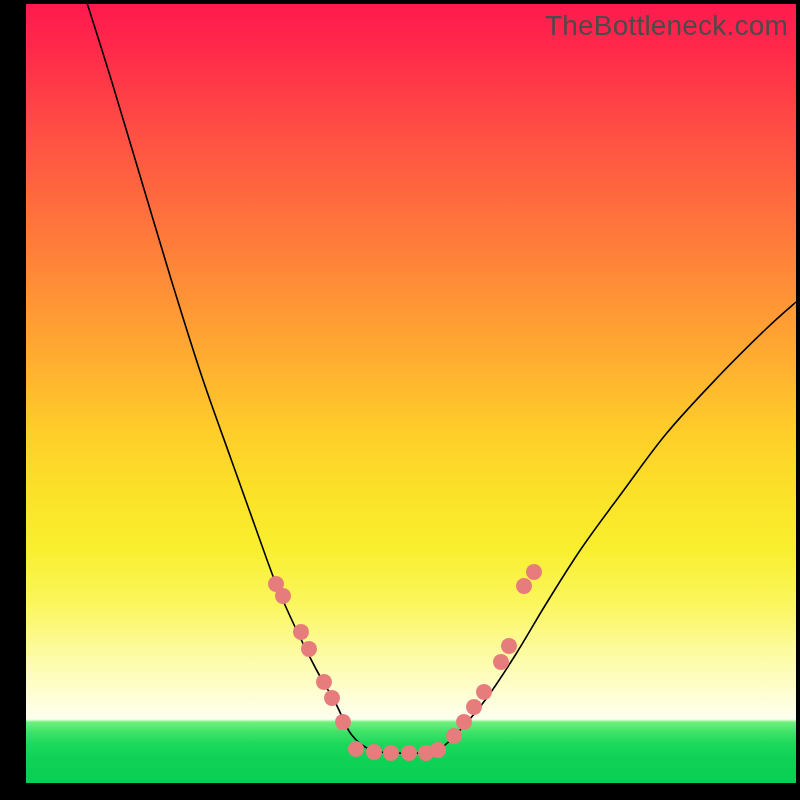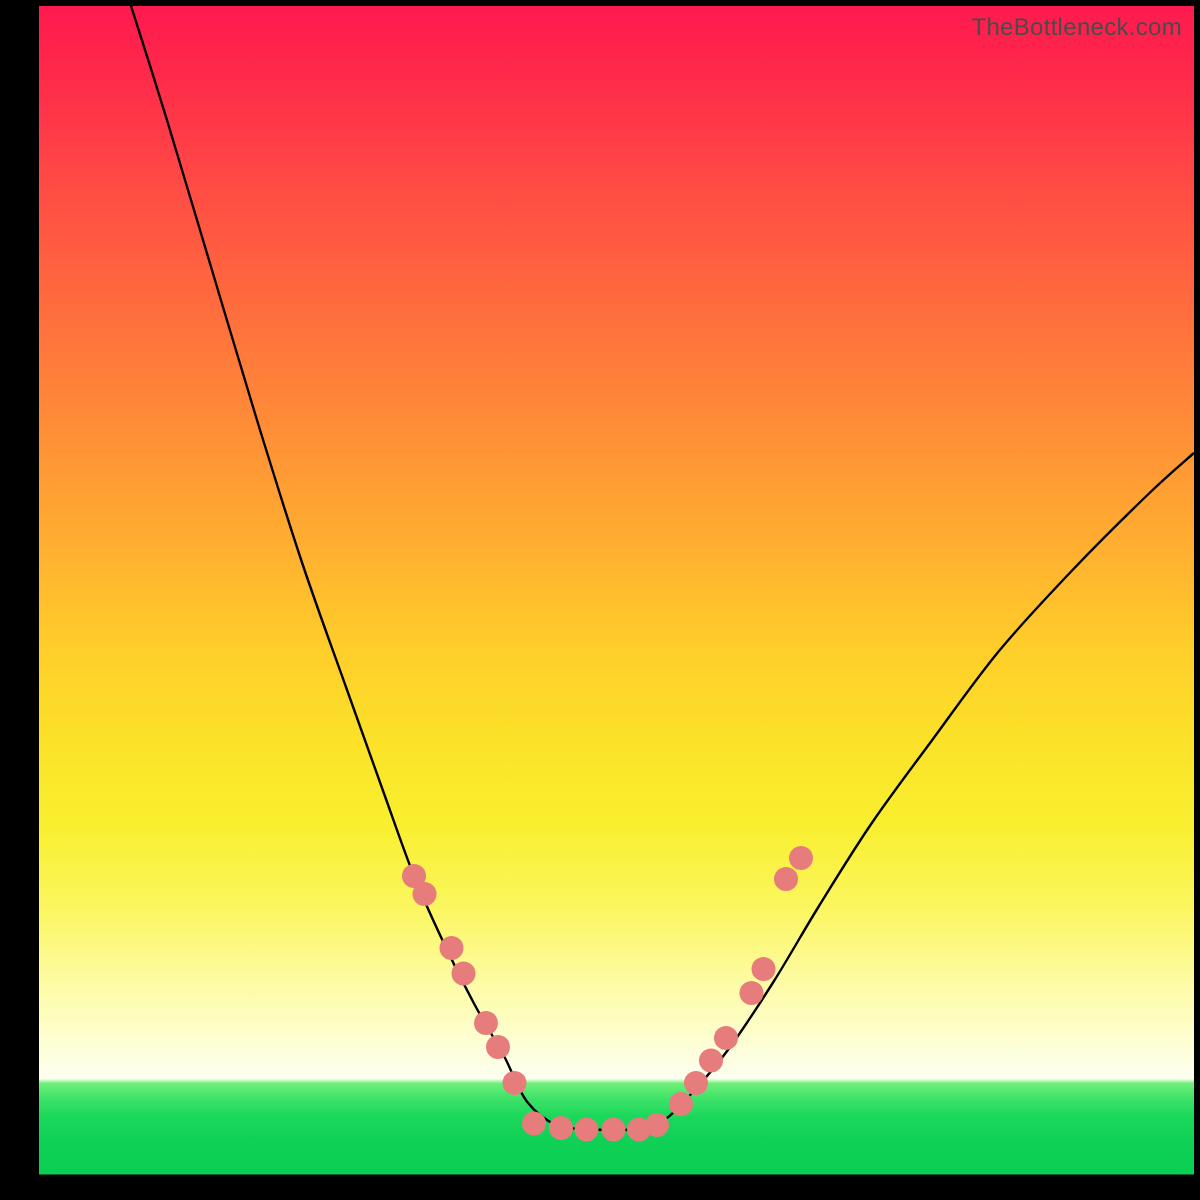--- a/index.html
+++ b/index.html
@@ -44,21 +44,21 @@
       #1cd85b 95%,
       #0fd156 97%,
       #09cf52 100%
     );
   }
   .watermark {
     position: absolute;
     top: 6px;
     right: 8px;
     color: #4b4b4b;
-    font-size: 16px;
+    font-size: 28px;
     font-weight: 500;
     letter-spacing: 0.2px;
     user-select: none;
   }
   svg.curve {
     position: absolute;
     left: 0;
     top: 0;
     width: 770px;
     height: 779px;

